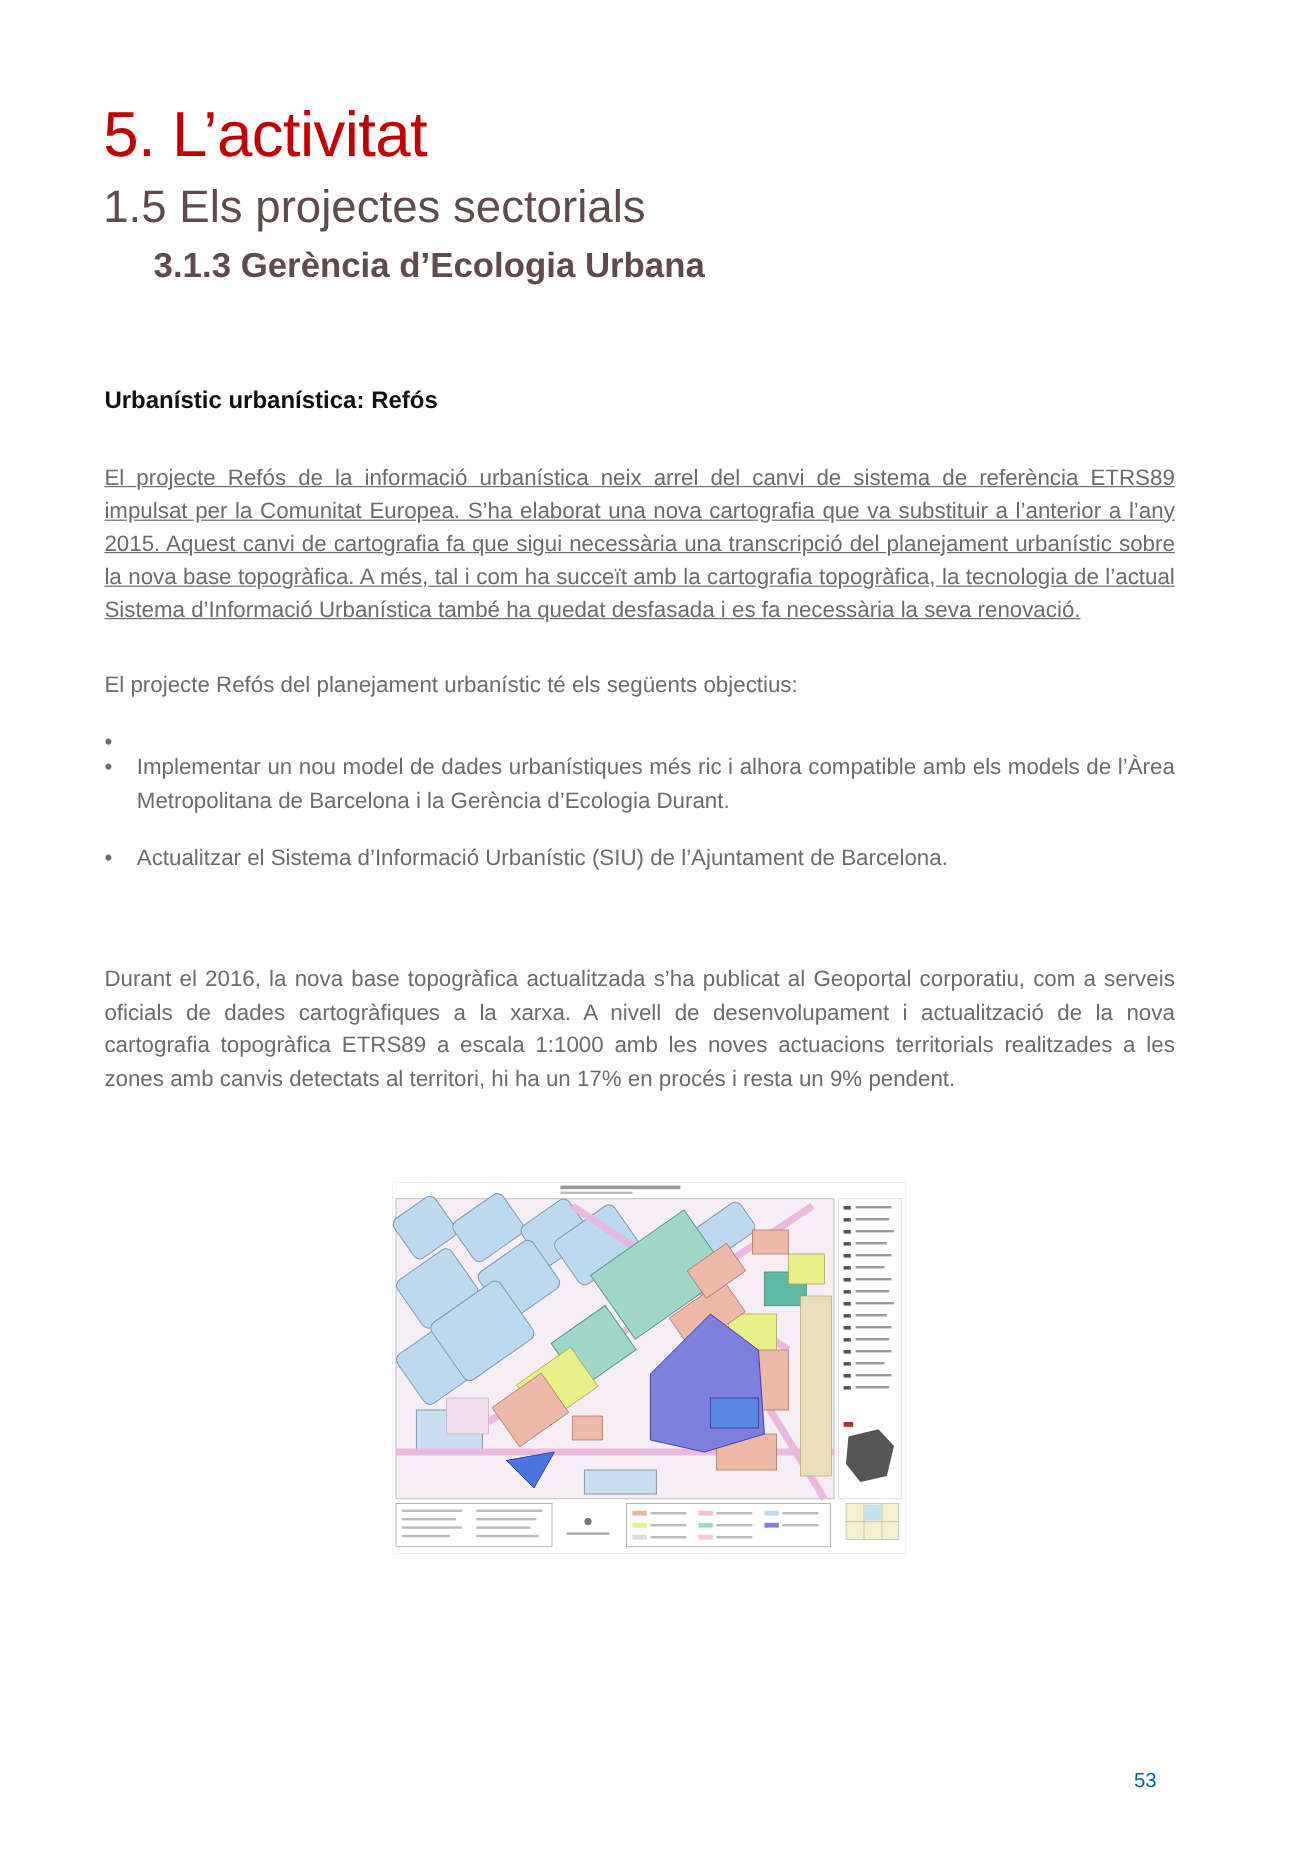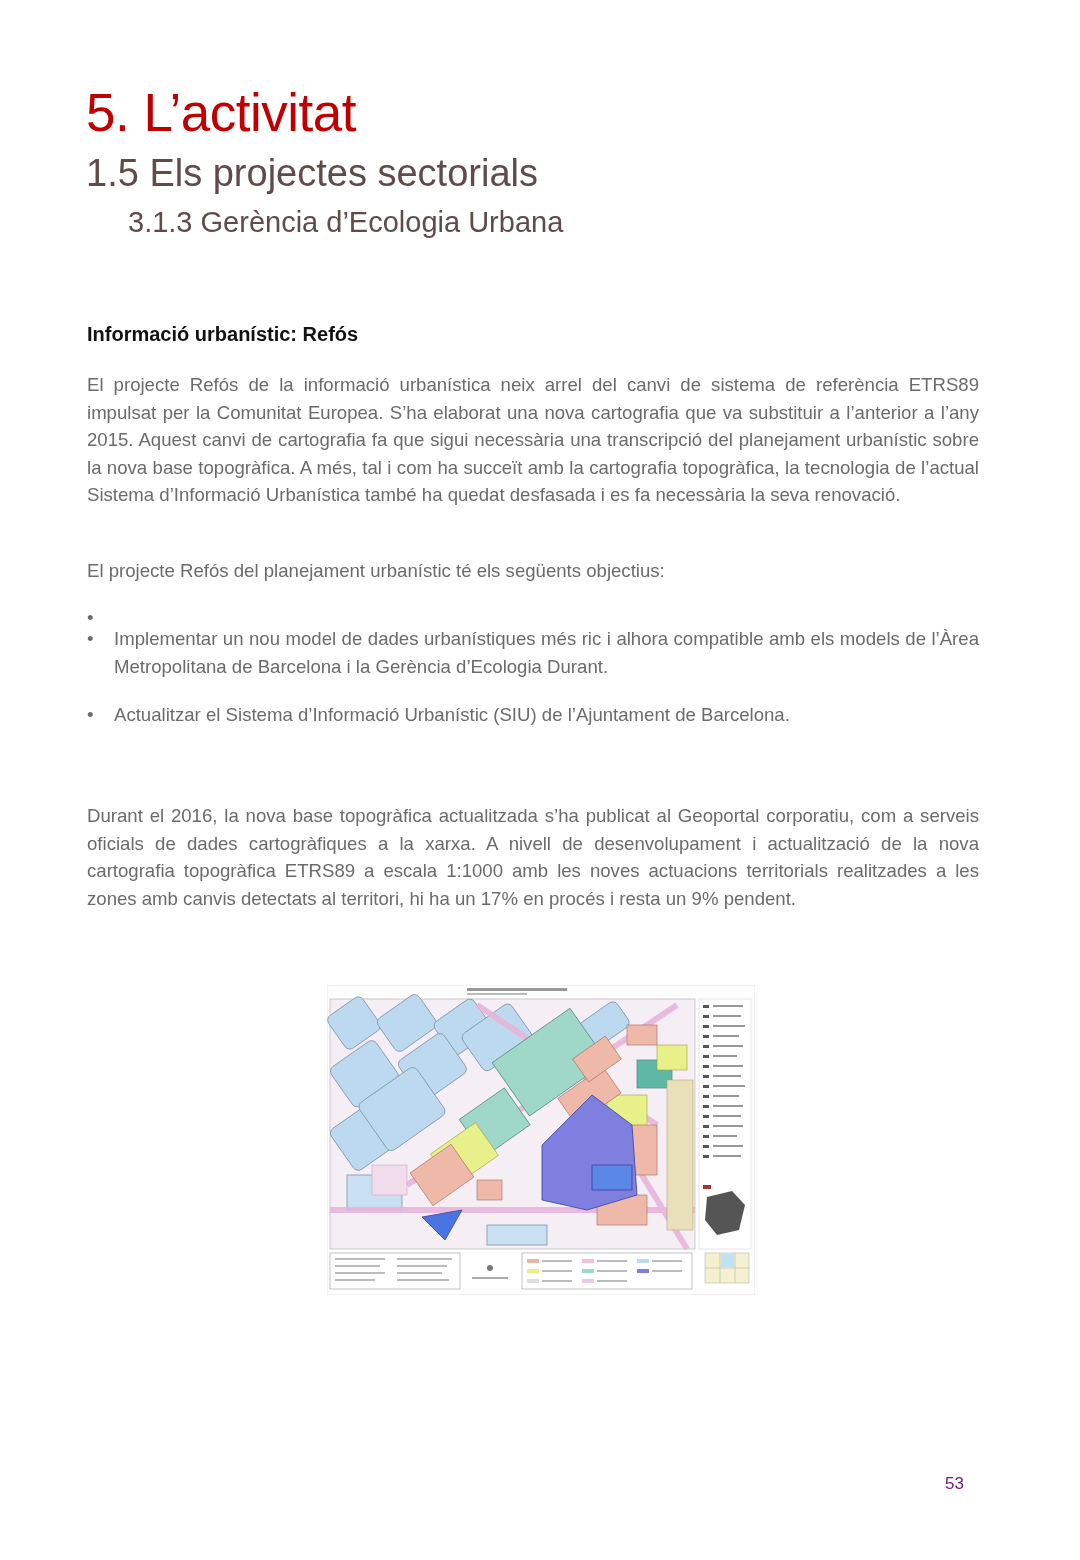--- a/index.html
+++ b/index.html
@@ -1,38 +1,38 @@
 <!DOCTYPE html>
 <html><head>
 <meta charset="utf-8">
 <style>
   html, body { margin:0; padding:0; background:#ffffff; }
   body { width:1080px; height:1560px; position:relative; overflow:hidden; font-family:"Liberation Sans", sans-serif; }
   .h1 { position:absolute; left:86px; top:86px; font-size:53px; color:#c00000; line-height:1; margin:0; font-weight:normal; letter-spacing:-0.5px; }
   .h2 { position:absolute; left:86px; top:154px; font-size:38px; color:#5e4b4a; line-height:1; margin:0; font-weight:normal; }
-  .h3 { position:absolute; left:128px; top:208px; font-size:29px; color:#5e4b4a; line-height:1; margin:0; font-weight:normal; }
+  .h3 { position:absolute; left:128px; top:208px; font-size:29px; color:#5e4b4a; line-height:1; margin:0; font-weight:bold; }
   .sec { position:absolute; left:87px; top:323px; font-size:20px; font-weight:bold; color:#111; margin:0; }
   .para { position:absolute; left:87px; width:892px; font-size:18.6px; line-height:27.5px; color:#6b6b6b; text-align:justify; margin:0; }
-  .p1 { top:371px; }
+  .p1 { top:384px;text-decoration:underline; }
   .p2 { top:557px; }
   .bullets { position:absolute; left:87px; top:604px; width:892px; margin:0; padding:0; list-style:none; }
   .bullets li { position:relative; padding-left:27px; font-size:18.6px; line-height:27.5px; color:#6b6b6b; text-align:justify; margin-bottom:21px; }
   .bullets li .dot { position:absolute; left:0; top:0; }
   .p3 { top:802px; }
   .figure { position:absolute; left:327px; top:985px; width:428px; height:310px; background:#fff; }
-  .page-num { position:absolute; left:945px; top:1474px; font-size:17px; color:#701a75; }
+  .page-num { position:absolute; left:945px; top:1474px; font-size:17px; color:#0369a1; }
 </style>
 </head>
 <body>
 
 <h1 class="h1">5. L’activitat</h1>
 <h2 class="h2">1.5 Els projectes sectorials</h2>
 <h3 class="h3">3.1.3 Gerència d’Ecologia Urbana</h3>
 
-<h4 class="sec">Informació urbanístic: Refós</h4>
+<h4 class="sec">Urbanístic urbanística: Refós</h4>
 
 <p class="para p1">El projecte Refós de la informació urbanística neix arrel del canvi de sistema de referència ETRS89 impulsat per la Comunitat Europea. S’ha elaborat una nova cartografia que va substituir a l’anterior a l’any 2015. Aquest canvi de cartografia fa que sigui necessària una transcripció del planejament urbanístic sobre la nova base topogràfica. A més, tal i com ha succeït amb la cartografia topogràfica, la tecnologia de l’actual Sistema d’Informació Urbanística també ha quedat desfasada i es fa necessària la seva renovació.</p>
 <p class="para p2">El projecte Refós del planejament urbanístic té els següents objectius:</p>
 
 <ul class="bullets">
   <li>
     <span class="dot">•</span>
   </li>
   <li>
     <span class="dot">•</span>

